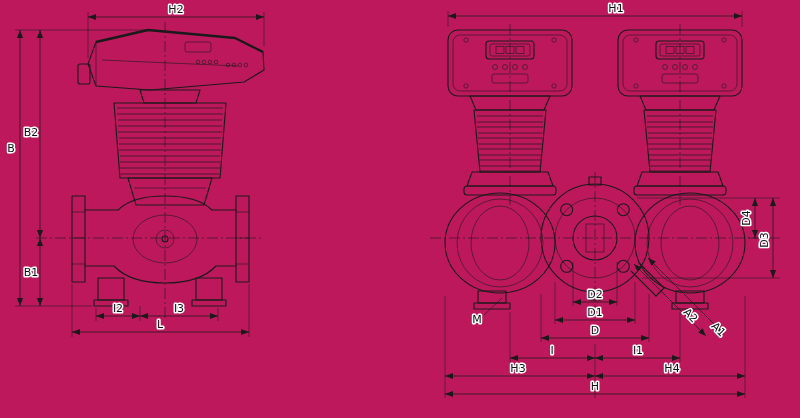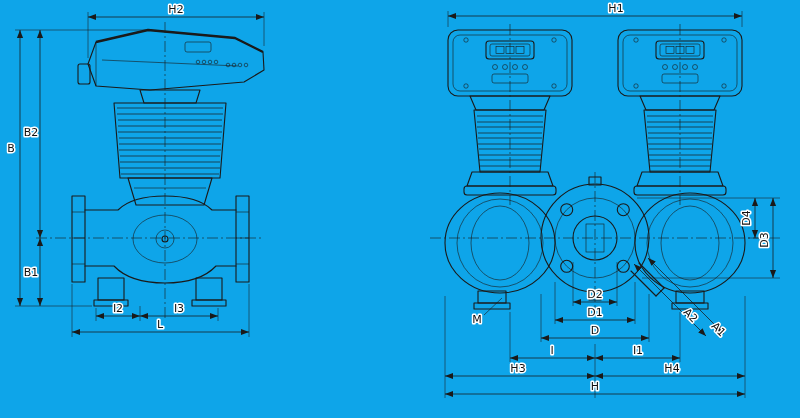--- a/index.html
+++ b/index.html
@@ -1,16 +1,16 @@
 <!DOCTYPE html>
 <html><head>
 <meta charset="utf-8">
 <style>
   html,body{margin:0;padding:0;background:#ffffff;}
-  .canvas{position:relative;width:800px;height:418px;background:#0ea5e9;overflow:hidden;
+  .canvas{position:relative;width:800px;height:418px;background:#be185d;overflow:hidden;
           font-family:"DejaVu Sans",sans-serif;}
   svg{display:block;}
   .outline{fill:none;stroke:#1a1a1a;stroke-width:1.1;stroke-linejoin:round;stroke-linecap:round;}
   .thick{fill:none;stroke:#1a1a1a;stroke-width:2.4;stroke-linejoin:round;}
   .thin{fill:none;stroke:#1a1a1a;stroke-width:0.6;}
   .fin{stroke:#1a1a1a;stroke-width:0.7;}
   .dim{stroke:#1a1a1a;stroke-width:0.75;fill:none;}
   .ext{stroke:#1a1a1a;stroke-width:0.55;fill:none;}
   .cl{stroke:#1a1a1a;stroke-width:0.6;fill:none;stroke-dasharray:11 3 2 3;}
   text.dimlabel{font:11px "DejaVu Sans",sans-serif;fill:#111;

